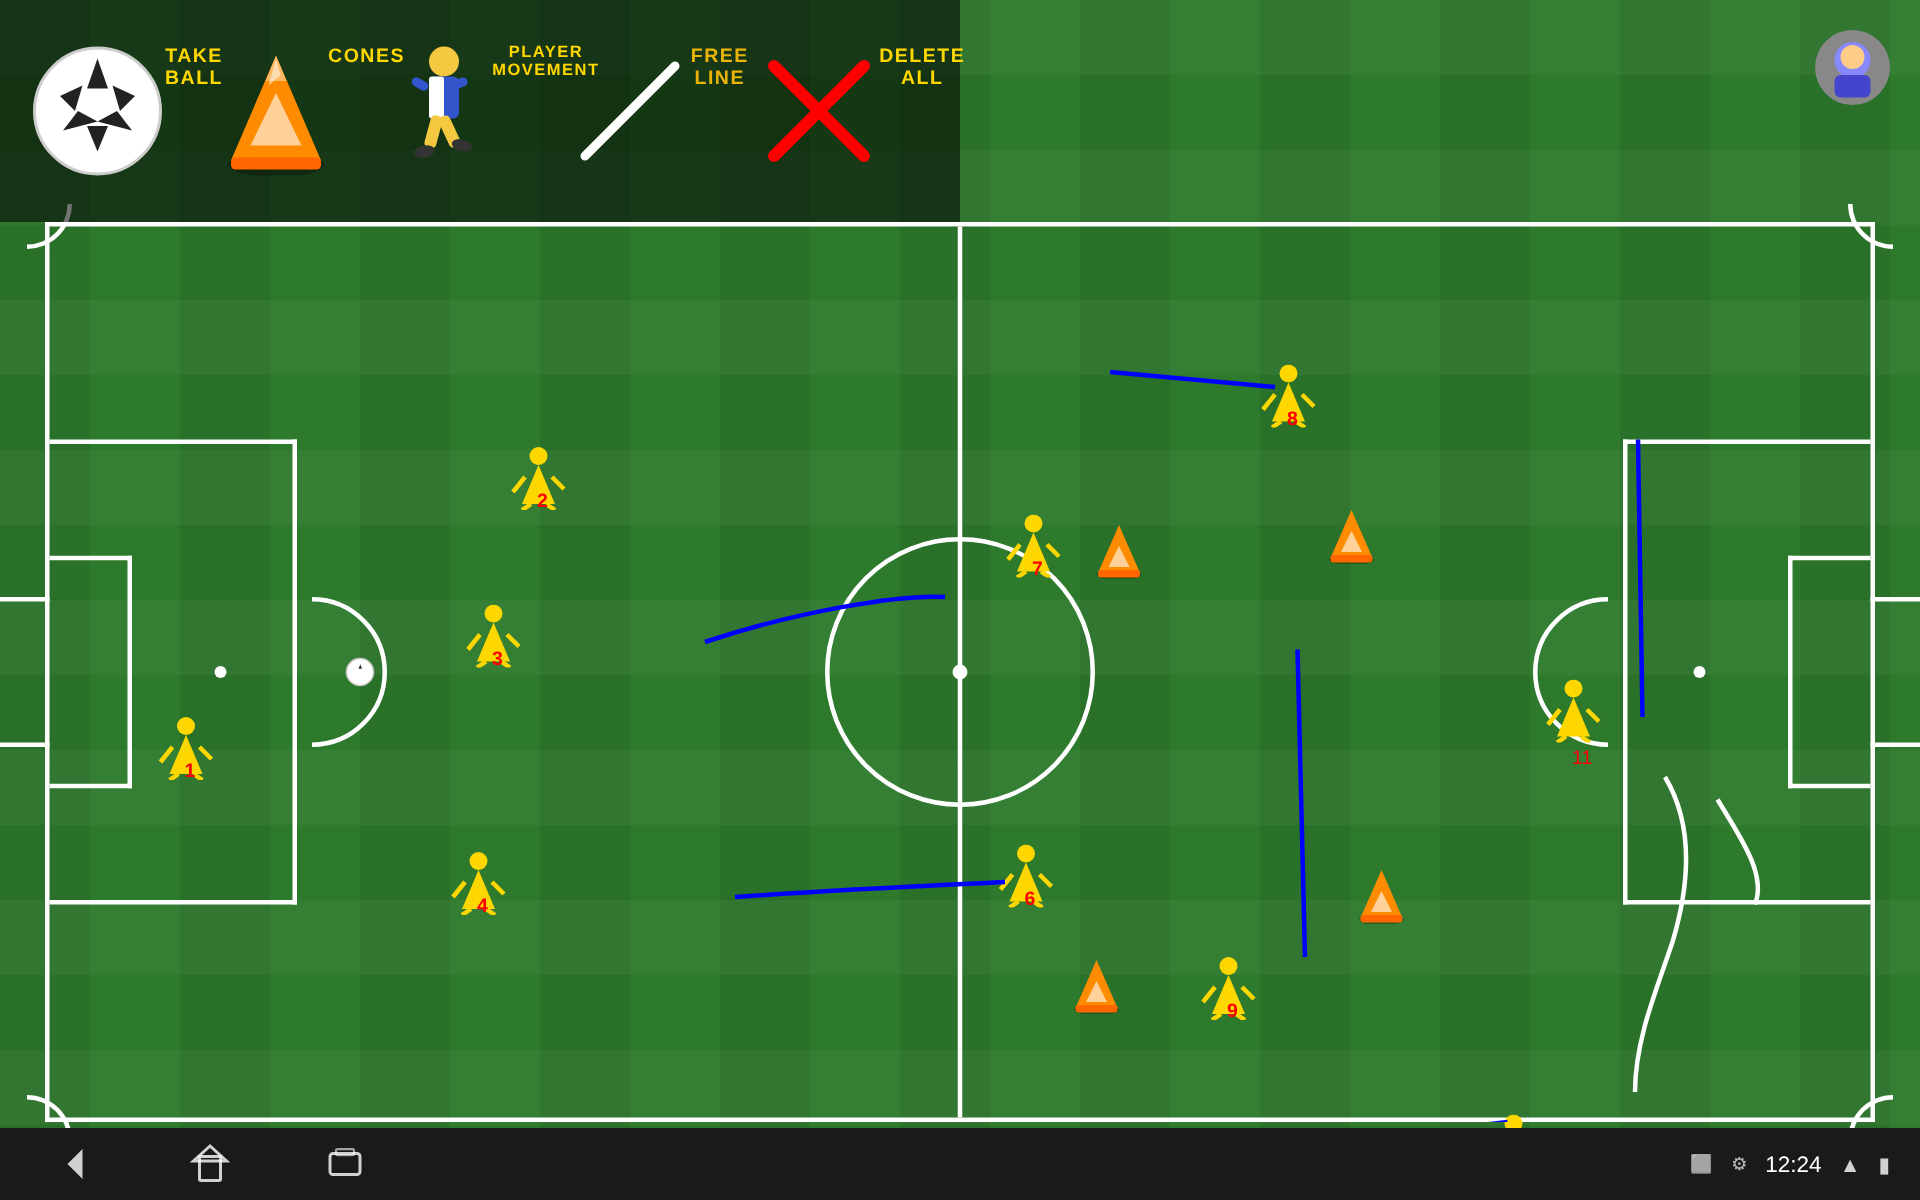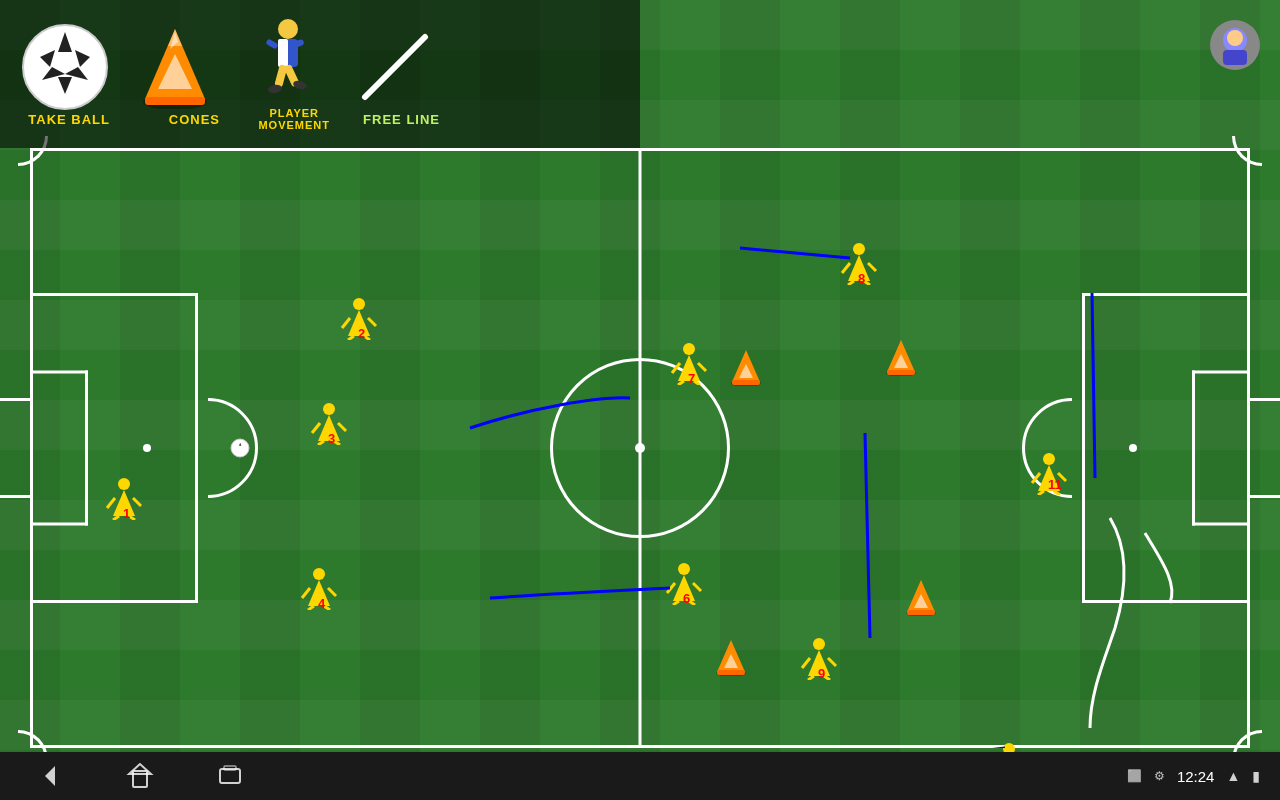--- a/index.html
+++ b/index.html
@@ -23,22 +23,22 @@
       background: rgba(0,0,0,0.55);
       display: flex;
       align-items: center;
       padding: 10px 20px;
       gap: 20px;
       z-index: 100;
     }
 
     .tool-item {
       display: flex;
-      flex-direction: column;
-      align-items: flex-end;
+      flex-direction: row;
+      align-items: flex-start;
       cursor: pointer;
       min-width: 80px;
     }
 
     .tool-icon {
       width: 90px; height: 90px;
       display: flex; align-items: center; justify-content: center;
     }
 
     .tool-label {
@@ -270,23 +270,32 @@
       </div>
       <span class="tool-label" style="color:#FFD700;font-size:11px;text-align:center;">PLAYER<br>MOVEMENT</span>
     </div>
 
     <div class="tool-item">
       <div class="tool-icon">
         <svg width="80" height="80" viewBox="0 0 80 80">
           <line x1="10" y1="70" x2="70" y2="10" stroke="white" stroke-width="6" stroke-linecap="round"></line>
         </svg>
       </div>
-      <span class="tool-label" style="color:#bef264;">FREE LINE</span>
-    </div>
-
+      <span class="tool-label" style="color:#eab308;">FREE LINE</span>
+    </div>
+
+    <div class="tool-item">
+      <div class="tool-icon">
+        <svg width="80" height="80" viewBox="0 0 80 80">
+          <line x1="10" y1="10" x2="70" y2="70" stroke="red" stroke-width="8" stroke-linecap="round"></line>
+          <line x1="70" y1="10" x2="10" y2="70" stroke="red" stroke-width="8" stroke-linecap="round"></line>
+        </svg>
+      </div>
+      <span class="tool-label" style="color:#FFD700;">DELETE ALL</span>
+    </div>
 
   </div>
 
   <div id="goalie-avatar">
     <svg width="50" height="50" viewBox="0 0 50 50">
       <circle cx="25" cy="20" r="12" fill="#8888ff"></circle>
       <circle cx="25" cy="18" r="8" fill="#ffcc88"></circle>
       <rect x="13" y="30" width="24" height="15" rx="4" fill="#4444cc"></rect>
     </svg>
   </div>
@@ -468,21 +477,21 @@
 
   <div style="position: absolute; top: 453px; left: 1030px;">
     <svg width="38" height="42" viewBox="0 0 38 42">
       <circle cx="19" cy="6" r="6" fill="#FFD700"></circle>
       <polygon points="19,12 8,38 30,38" fill="#FFD700"></polygon>
       <line x1="10" y1="20" x2="2" y2="30" stroke="#FFD700" stroke-width="3"></line>
       <line x1="28" y1="20" x2="36" y2="28" stroke="#FFD700" stroke-width="3"></line>
       <line x1="14" y1="38" x2="8" y2="42" stroke="#FFD700" stroke-width="3"></line>
       <line x1="24" y1="38" x2="30" y2="42" stroke="#FFD700" stroke-width="3"></line>
     </svg>
-    <span style="position:absolute;top:24px;left:18px;color:red;font-weight:bold;font-size:13px;">11</span>
+    <span style="position:absolute;top:44px;left:18px;color:red;font-weight:normal;font-size:13px;">11</span>
   </div>
 
   <div style="position: absolute; top: 348px; left: 730px;">
     <svg width="32" height="38" viewBox="0 0 32 38">
       <ellipse cx="16" cy="35" rx="15" ry="4" fill="rgba(0,0,0,0.25)"></ellipse>
       <polygon points="16,2 2,34 30,34" fill="#FF8C00"></polygon>
       <polygon points="16,16 9,30 23,30" fill="white" opacity="0.6"></polygon>
       <rect x="2" y="32" width="28" height="5" rx="2" fill="#FF6600"></rect>
     </svg>
   </div>

